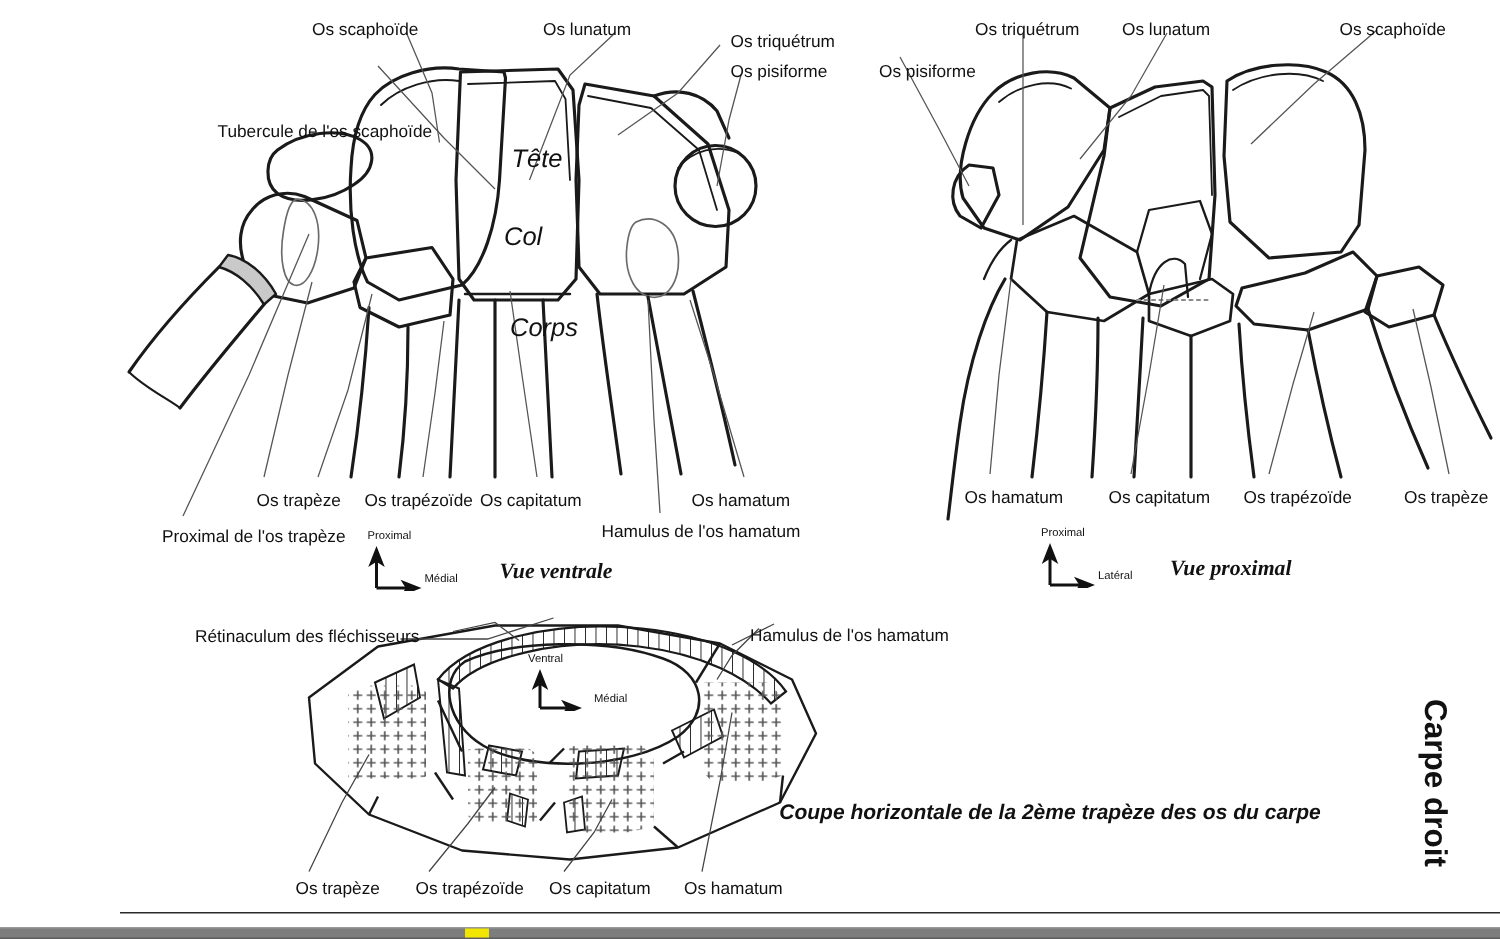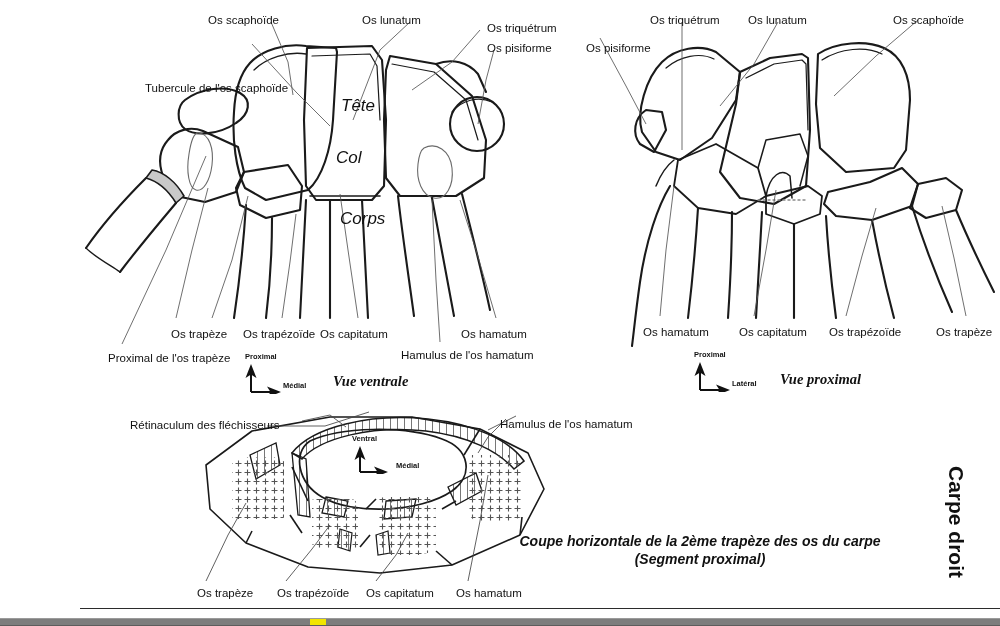--- a/index.html
+++ b/index.html
@@ -1,21 +1,21 @@
 <!DOCTYPE html>
 <html><head>
 <meta charset="utf-8">
 <style>
   html,body{margin:0;padding:0;background:#ffffff;}
   body{width:1000px;height:626px;overflow:hidden;
        font-family:"Liberation Sans","DejaVu Sans",sans-serif;color:#111;}
   #page{position:relative;width:1000px;height:626px;background:#fff;}
   svg{display:block;}
   .lbl{position:absolute;font-size:11.5px;line-height:1.15;color:#111;white-space:nowrap;}
-  .lbl.sm{font-size:7.5px;font-weight:bold;}
+  .lbl.sm{font-size:7.5px;font-weight:normal;}
   .ital{font-style:italic;font-size:17px;}
   .viewttl{position:absolute;font-style:italic;font-weight:bold;font-size:14.5px;white-space:nowrap;font-family:Liberation Serif, serif;}
   .capttl{position:absolute;font-style:italic;font-weight:bold;font-size:14px;
           text-align:center;line-height:1.25;}
   .sidettl{position:absolute;font-weight:bold;font-size:21px;white-space:nowrap;
            transform-origin:0 0;transform:rotate(90deg);letter-spacing:0px;}
   .hbar{position:absolute;left:0;width:1000px;height:6px;background:#7d7d7d;
         border-top:1px solid #9a9a9a;border-bottom:1px solid #5d5d5d;}
   .hbar-mark{position:absolute;height:6px;background:#f2e500;}
   .rule{position:absolute;background:#2b2b2b;height:1px;}
@@ -297,21 +297,20 @@
 
   <div class="lbl" style="left:130px;top:419px;">Rétinaculum des fléchisseurs</div>
   <div class="lbl" style="left:500px;top:418px;">Hamulus de l'os hamatum</div>
   <div class="lbl" style="left:197px;top:587px;">Os trapèze</div>
   <div class="lbl" style="left:277px;top:587px;">Os trapézoïde</div>
   <div class="lbl" style="left:366px;top:587px;">Os capitatum</div>
   <div class="lbl" style="left:456px;top:587px;">Os hamatum</div>
 
   <div class="capttl" style="left:500px;top:533px;width:400px;">
     <div>Coupe horizontale  de la 2ème trapèze des os du carpe</div>
-    <div>(Segment proximal)</div>
   </div>
 
   <div class="sidettl" style="left:968px;top:466px;">Carpe droit</div>
 
   <div class="rule" style="left:80px;top:608px;width:920px;"></div>
 
   <div class="hbar" style="top:618px;">
     <div class="hbar-mark" style="left:310px;width:16px;"></div>
   </div>
 

